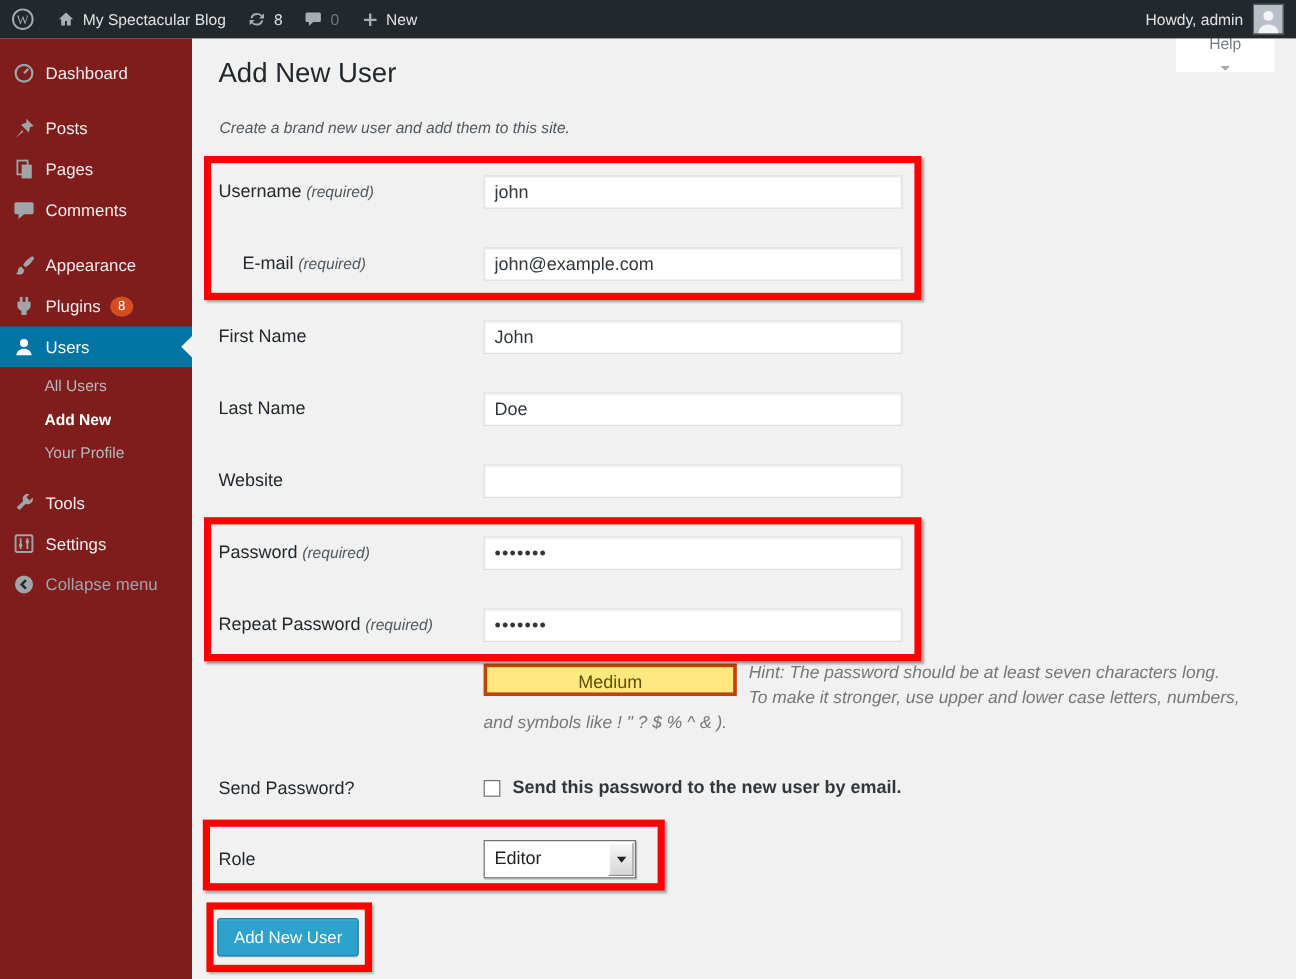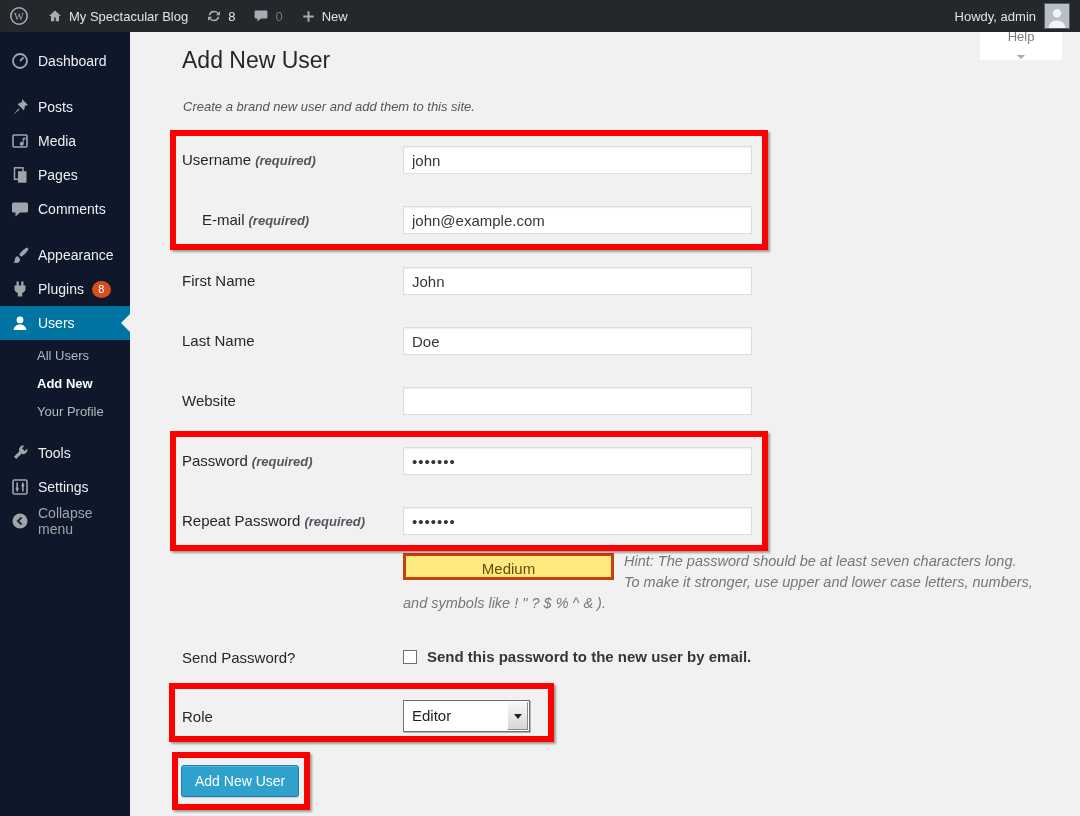--- a/index.html
+++ b/index.html
@@ -17,22 +17,22 @@
   .ab-item{display:flex;align-items:center;gap:6px;height:32px;padding:0 9px;
     color:#dfe3e6;font-size:13px;cursor:pointer;}
   .ab-item svg{display:block;color:#a7adb3;}
   .ab-count{color:#dfe3e6;}
   .ab-count.dim{color:#72777c;}
   .ab-right{margin-left:auto;display:flex;align-items:center;gap:8px;padding-right:10px;
     color:#dfe3e6;font-size:13px;}
   .avatar{width:24px;height:24px;display:block;border:1px solid #5a5f64;}
   
   .sidebar{
-    position:absolute;left:0;top:32px;width:130px;height:784px;
-    background:#0f172a;z-index:20;
+    position:absolute;left:0;top:32px;width:160px;height:784px;
+    background:#7f1d1d;z-index:20;
   }
   .menu{list-style:none;margin:0;padding:12px 0 0 0;}
   .menu-item{position:relative;display:flex;align-items:center;height:34px;
     padding-left:10px;color:#eeeeee;font-size:14px;cursor:pointer;}
   .menu-item .mi-icon{width:20px;height:20px;margin-right:8px;color:#a0a5aa;flex:0 0 auto;}
   .menu-item.gap-above{margin-top:12px;}
   .menu-item.active{background:#0074a2;color:#ffffff;}
   .menu-item.active .mi-icon{color:#ffffff;}
   .menu-item.dim{color:#a0a5aa;}
   .badge{margin-left:8px;min-width:17px;height:17px;border-radius:50%;
@@ -48,21 +48,21 @@
   
   .page-title{position:absolute;left:182px;top:47px;font-size:23px;font-weight:400;
     color:#23282d;margin:0;}
   .subtitle{position:absolute;left:183px;top:99px;font-size:13px;color:#50575e;font-style:italic;}
   .help-btn{position:absolute;left:980px;top:32px;width:82px;height:28px;background:#fff;
     display:flex;align-items:center;justify-content:center;gap:7px;color:#787c82;
     font-size:13px;cursor:pointer;z-index:5;flex-direction:column;}
   .help-caret{width:0;height:0;border:4px solid transparent;border-top-color:#a7aaad;
     margin-top:4px;}
   .flabel{position:absolute;left:182px;font-size:15px;color:#23282d;white-space:nowrap;}
-  .flabel .req{font-style:italic;font-size:13px;color:#50575e;margin-left:4px;font-weight:bold;}
+  .flabel .req{font-style:italic;font-size:13px;color:#50575e;margin-left:4px;}
   .tinput{position:absolute;left:403px;width:349px;height:28px;box-sizing:border-box;
     background:#fff;border:1px solid #dddddd;box-shadow:inset 0 1px 2px rgba(0,0,0,.07);
     font-size:15px;color:#32373c;padding:0 8px;font-family:inherit;outline:none;}
   .pw{letter-spacing:1px;}
   
   .hint-wrap{position:absolute;left:403px;top:551px;width:632px;}
   .meter{float:left;width:211px;height:27px;box-sizing:border-box;margin:2px 10px 8px 0;
     background:#ffe97e;border:3px solid #c2410c;text-align:center;line-height:25px;
     font-size:15px;color:#5d5000;}
   .hint{font-style:italic;font-size:14.5px;line-height:21px;color:#777777;margin:0;}
@@ -147,27 +147,20 @@
       <span>Dashboard</span>
     </li>
     <li class="menu-item gap-above">
       <svg class="mi-icon" viewBox="0 0 20 20" fill="currentColor">
         <path d="M12 2l6 6-3 1-1 4.5L7.5 7 12 5zM8.5 11.5L3 18l6.5-5.5z"></path>
       </svg>
       <span>Posts</span>
     </li>
     <li class="menu-item">
       <svg class="mi-icon" viewBox="0 0 20 20">
-        <rect x="3" y="4" width="14" height="12" rx="1" fill="none" stroke="currentColor" stroke-width="1.6"></rect>
-        <path d="M12.7 7v4.1a1.9 1.9 0 1 0 1 1.7V8.8l1.8-.5V6.6z" fill="currentColor"></path>
-      </svg>
-      <span>Media</span>
-    </li>
-    <li class="menu-item">
-      <svg class="mi-icon" viewBox="0 0 20 20">
         <rect x="4.5" y="2.8" width="8.5" height="11.5" fill="none" stroke="currentColor" stroke-width="1.5"></rect>
         <rect x="8" y="6.2" width="8.5" height="11.5" fill="currentColor"></rect>
       </svg>
       <span>Pages</span>
     </li>
     <li class="menu-item">
       <svg class="mi-icon" viewBox="0 0 20 20" fill="currentColor">
         <path d="M3.5 3.5h13c.8 0 1.5.7 1.5 1.5v7c0 .8-.7 1.5-1.5 1.5H10l-4.5 4v-4h-2c-.8 0-1.5-.7-1.5-1.5V5c0-.8.7-1.5 1.5-1.5z"></path>
       </svg>
       <span>Comments</span>

